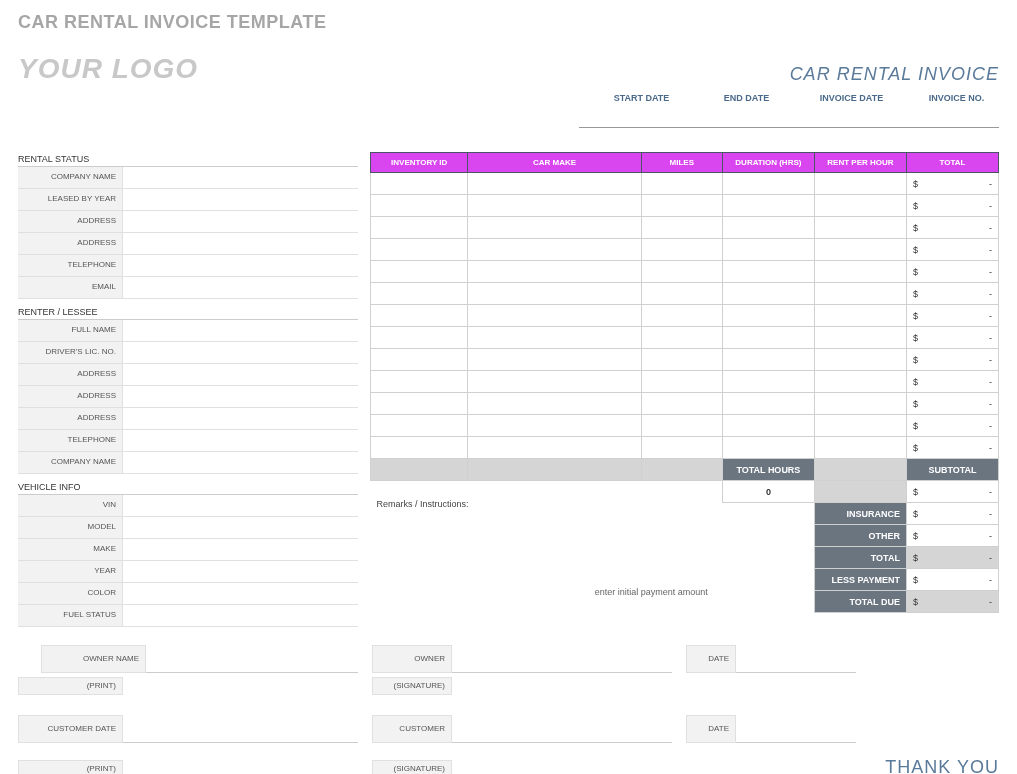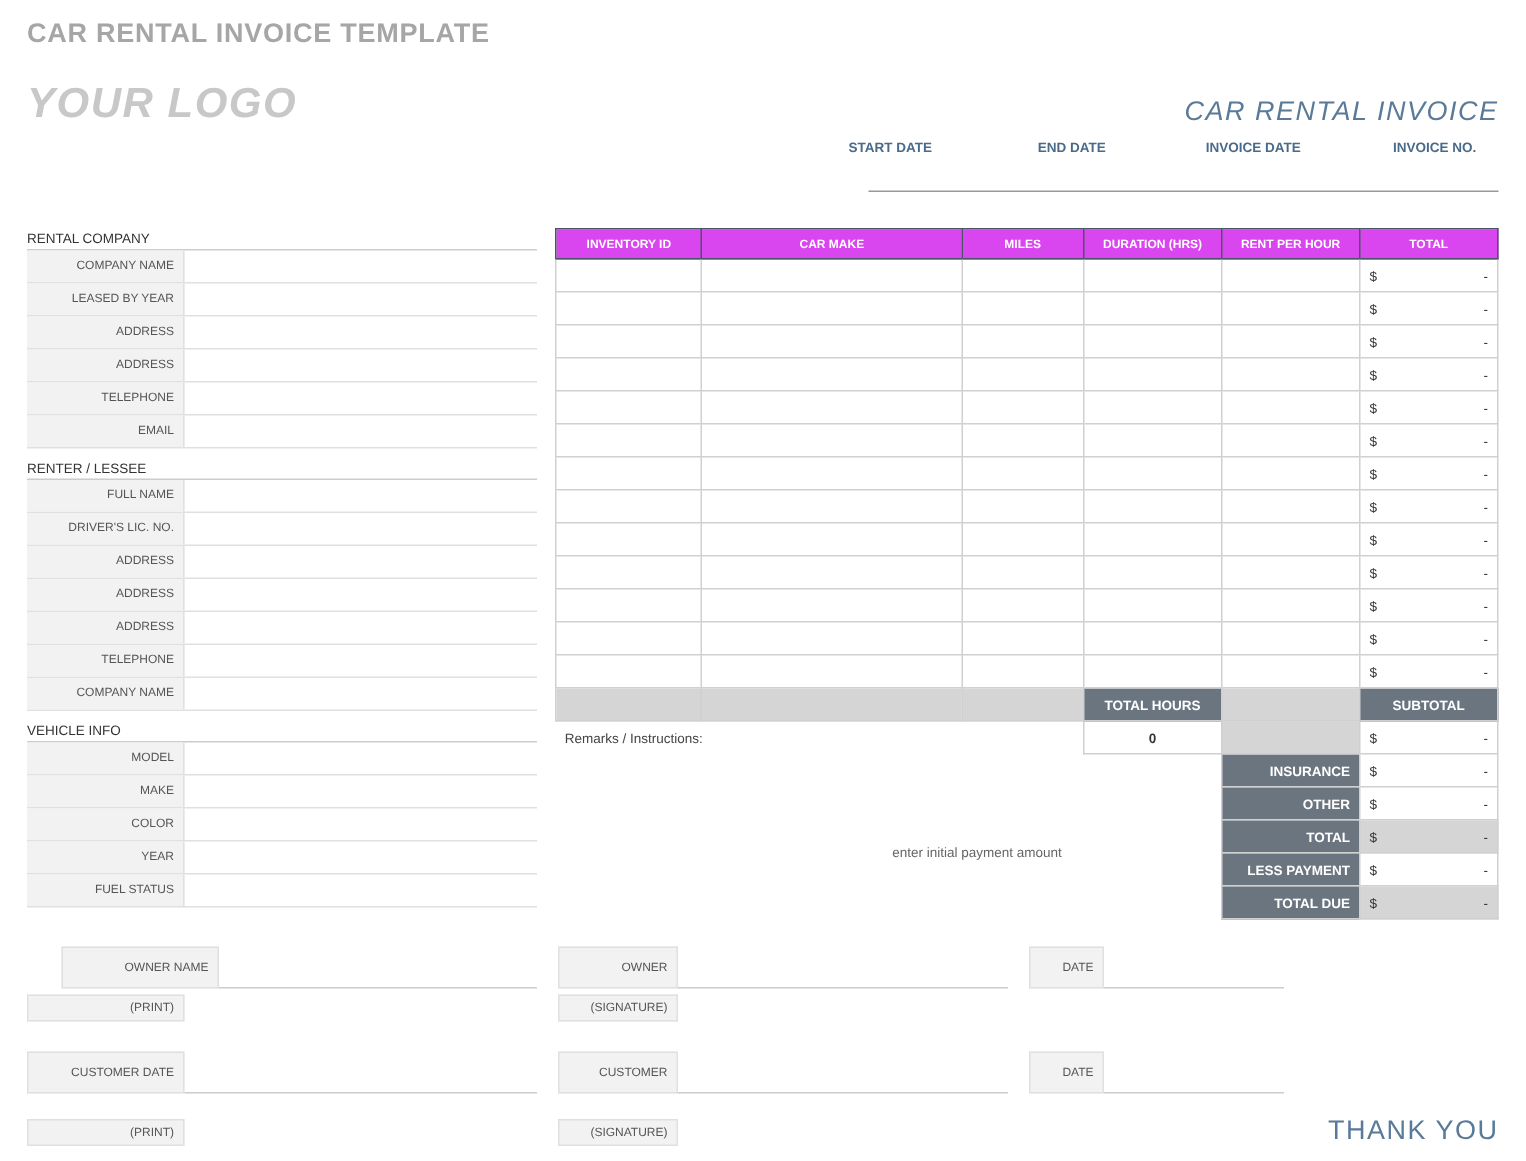--- a/index.html
+++ b/index.html
@@ -1,21 +1,21 @@
 <!DOCTYPE html>
 <html><head>
 <meta charset="utf-8">
 <style>
 * { box-sizing: border-box; margin: 0; padding: 0; }
 body { font-family: Arial, sans-serif; background: #fff; width: 1017px; height: 774px; padding: 12px 18px; font-size: 10px; color: #333; }
 .title-bar { font-size: 18px; font-weight: bold; color: #a6a6a6; letter-spacing: 0.5px; margin-bottom: 20px; }
 .header-row { display: flex; justify-content: space-between; align-items: flex-end; margin-bottom: 8px; font-style: italic; }
 .logo-text { font-size: 28px; font-weight: bold; color: #c8c8c8; letter-spacing: 1px; }
 .invoice-title { font-size: 18px; color: #5a7a9a; letter-spacing: 1px; }
-.date-row { display: flex; justify-content: flex-end; gap: 36px; margin-bottom: 6px; }
+.date-row { display: flex; justify-content: flex-end; gap: 20px; margin-bottom: 6px; }
 .date-cell { width: 85px; text-align: center; font-size: 9px; font-weight: bold; color: #4a6a8a; }
 .date-underline { height: 1px; background: #999; margin-top: 18px; }
 .main-area { display: flex; gap: 12px; }
 .left-col { width: 340px; }
 .right-col { flex: 1; }
 .section-header { font-size: 9px; font-weight: normal; color: #333; border-bottom: 1px solid #ccc; padding: 2px 0; }
 .field-row { display: flex; height: 22px; border-bottom: 1px solid #e0e0e0; }
 .field-label { width: 105px; background: #f2f2f2; border-right: 1px solid #e0e0e0; font-size: 8px; text-align: right; padding: 5px 6px 0 0; color: #555; }
 .field-value { flex: 1; padding: 4px; }
 .gap { height: 6px; }
@@ -25,21 +25,21 @@
 .inv-col { width: 90px; }
 .make-col { width: 160px; }
 .miles-col { width: 75px; }
 .dur-col { width: 85px; }
 .rent-col { width: 85px; }
 .total-col { width: 85px; }
 .dollar { display: flex; justify-content: space-between; }
 .gray-label { background: #6b7580 !important; color: #fff; font-size: 8px; font-weight: bold; text-align: right; padding-right: 8px; }
 .gray-header { background: #6b7580 !important; color: #fff; font-size: 8px; font-weight: bold; text-align: center; }
 .light-gray { background: #d5d5d5 !important; }
-.remarks { font-size: 9px; color: #444; padding: 6px 0; }
+.remarks { font-size: 9px; color: #444; padding: 18px 0; }
 .payment-hint { font-size: 9px; color: #666; text-align: right; padding-right: 8px; }
 .sig-section { margin-top: 18px; }
 .sig-row { display: flex; gap: 14px; align-items: flex-end; margin-bottom: 4px; }
 .sig-box { display: flex; height: 28px; }
 .sig-label { background: #f2f2f2; border: 1px solid #e0e0e0; font-size: 8px; text-align: right; padding: 8px 6px 0 0; color: #555; }
 .sig-line { border-bottom: 1px solid #ccc; }
 .thank-you { font-size: 18px; color: #5a7a9a; text-align: right; letter-spacing: 1px; margin-top: 10px; }
 .noborder { border: none !important; }
 </style>
 </head>
@@ -59,21 +59,21 @@
   <div class="date-cell">INVOICE NO.</div>
 </div>
 <div style="display:flex; justify-content:flex-end;">
     <div style="width:420px;" class="date-underline"></div>
   </div>
 
 <div style="height:24px;"></div>
 
 <div class="main-area">
   <div class="left-col">
-    <div class="section-header">RENTAL COMPANY</div>
+    <div class="section-header">RENTAL STATUS</div>
     <div id="rental-fields">
         <div class="field-row">
           <div class="field-label">COMPANY NAME</div>
           <div class="field-value"></div>
         </div>
         <div class="field-row">
           <div class="field-label">LEASED BY YEAR</div>
           <div class="field-value"></div>
         </div>
         <div class="field-row">
@@ -122,33 +122,37 @@
         </div>
         <div class="field-row">
           <div class="field-label">COMPANY NAME</div>
           <div class="field-value"></div>
         </div>
       </div>
     <div class="gap"></div>
     <div class="section-header">VEHICLE INFO</div>
     <div id="vehicle-fields">
         <div class="field-row">
+          <div class="field-label">VIN</div>
+          <div class="field-value"></div>
+        </div>
+        <div class="field-row">
           <div class="field-label">MODEL</div>
           <div class="field-value"></div>
         </div>
         <div class="field-row">
           <div class="field-label">MAKE</div>
           <div class="field-value"></div>
         </div>
         <div class="field-row">
+          <div class="field-label">YEAR</div>
+          <div class="field-value"></div>
+        </div>
+        <div class="field-row">
           <div class="field-label">COLOR</div>
-          <div class="field-value"></div>
-        </div>
-        <div class="field-row">
-          <div class="field-label">YEAR</div>
           <div class="field-value"></div>
         </div>
         <div class="field-row">
           <div class="field-label">FUEL STATUS</div>
           <div class="field-value"></div>
         </div>
       </div>
   </div>
 
   <div class="right-col">

